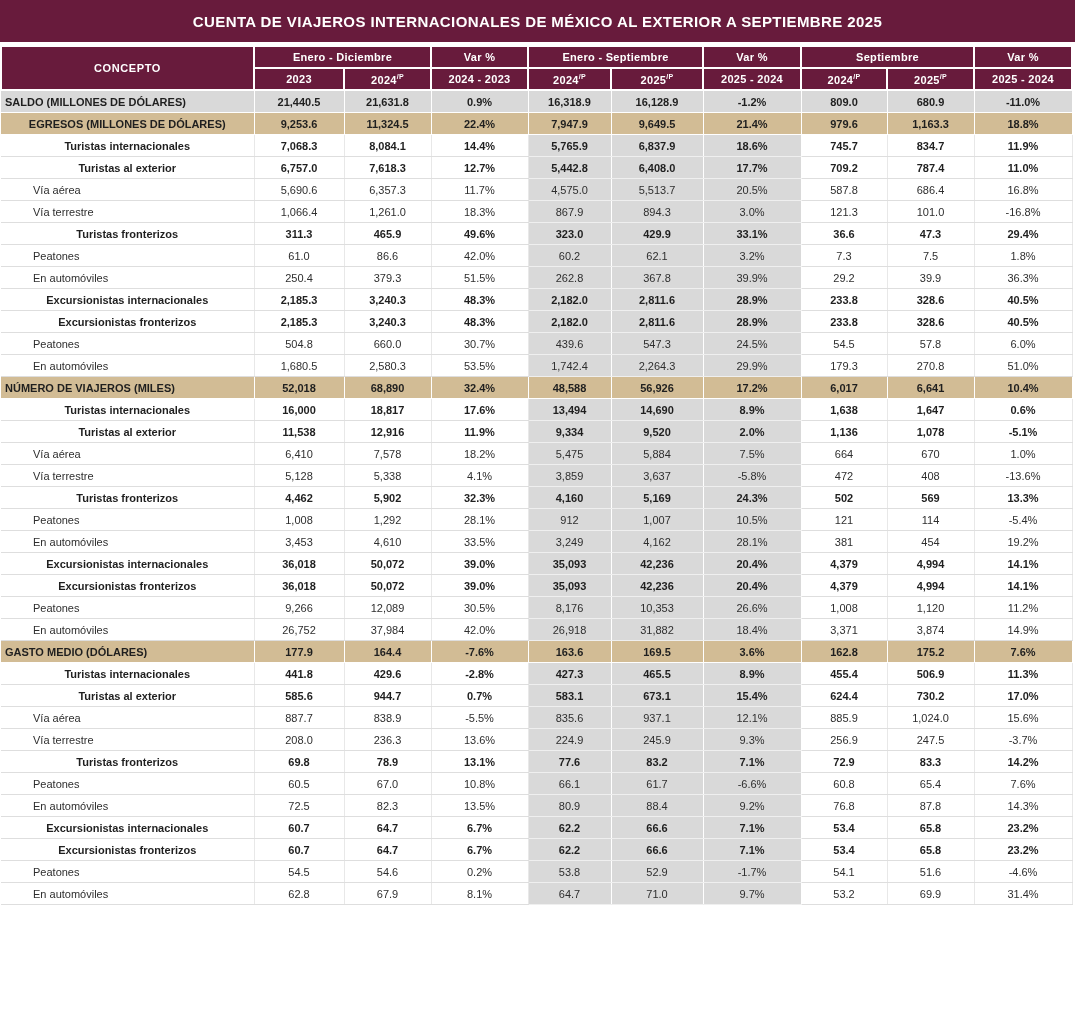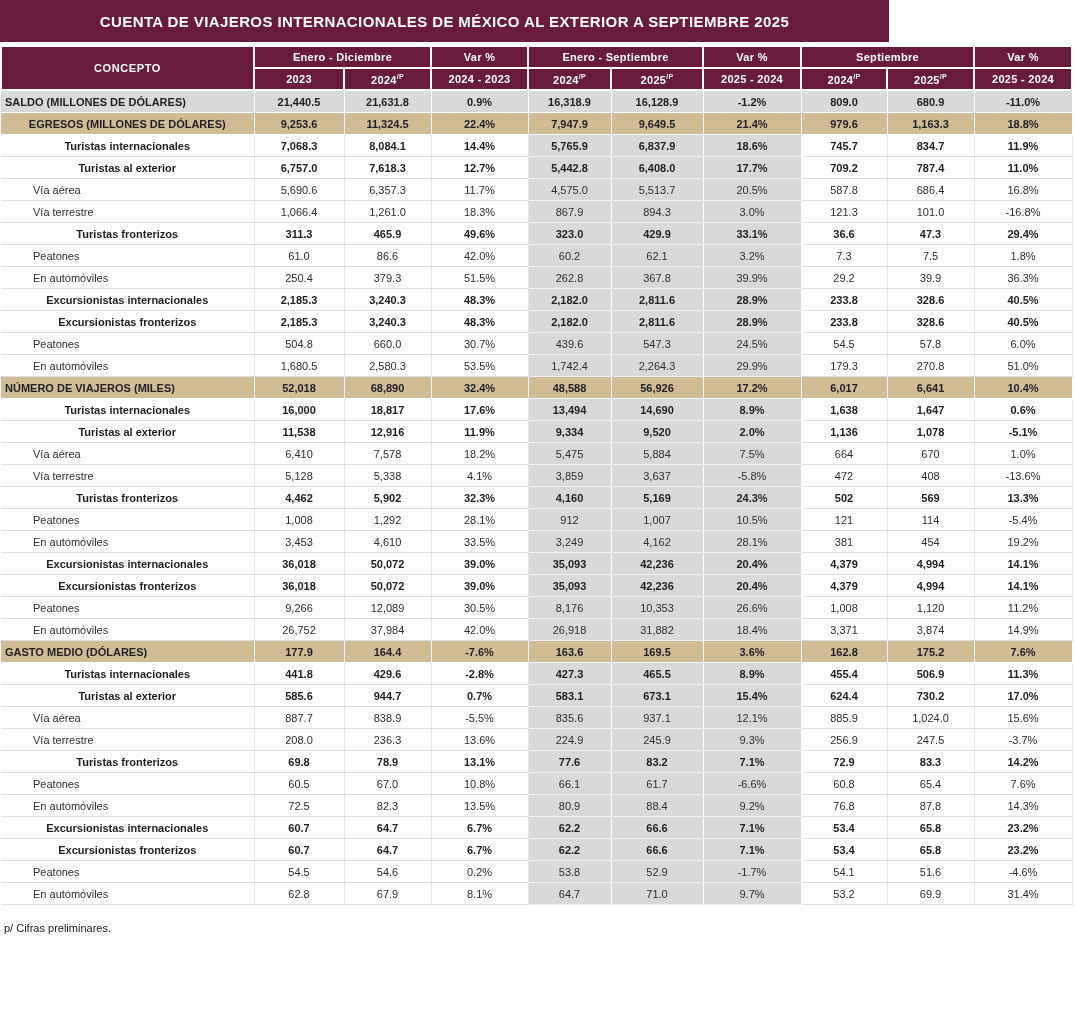--- a/index.html
+++ b/index.html
@@ -1,20 +1,20 @@
 <!DOCTYPE html>
 <html><head>
 <meta charset="utf-8">
 <style>
   html,body{margin:0;padding:0;background:#ffffff;width:1075px;}
   body{font-family:"Liberation Sans","DejaVu Sans",sans-serif;color:#1f1f1f;}
   .page{width:1075px;min-height:1020px;background:#fff;}
 
   .title-bar{
-    width:889px;height:42px;background:#681B3C;color:#fff;
+    width:1075px;height:42px;background:#681B3C;color:#fff;
     display:flex;align-items:center;justify-content:center;
     font-size:15px;font-weight:700;letter-spacing:.4px;
   }
   .gap{height:3px;background:#fff;}
 
   table{border-collapse:collapse;table-layout:fixed;width:1071px;}
   thead th{
     background:#681B3C;color:#fff;font-weight:700;font-size:11px;
     border:2px solid #ffffff;height:18px;padding:1px 2px;text-align:center;
     letter-spacing:.3px;
@@ -529,16 +529,15 @@
           <td class="mid">71.0</td>
           <td class="mid">9.7%</td>
           <td class="">53.2</td>
           <td class="">69.9</td>
           <td class="">31.4%</td>
         </tr>
       </tbody>
   </table>
 
   <div class="footer">
-    <div>p/ Cifras preliminares.</div>
   </div>
 
 </div>
 
 </body></html>

